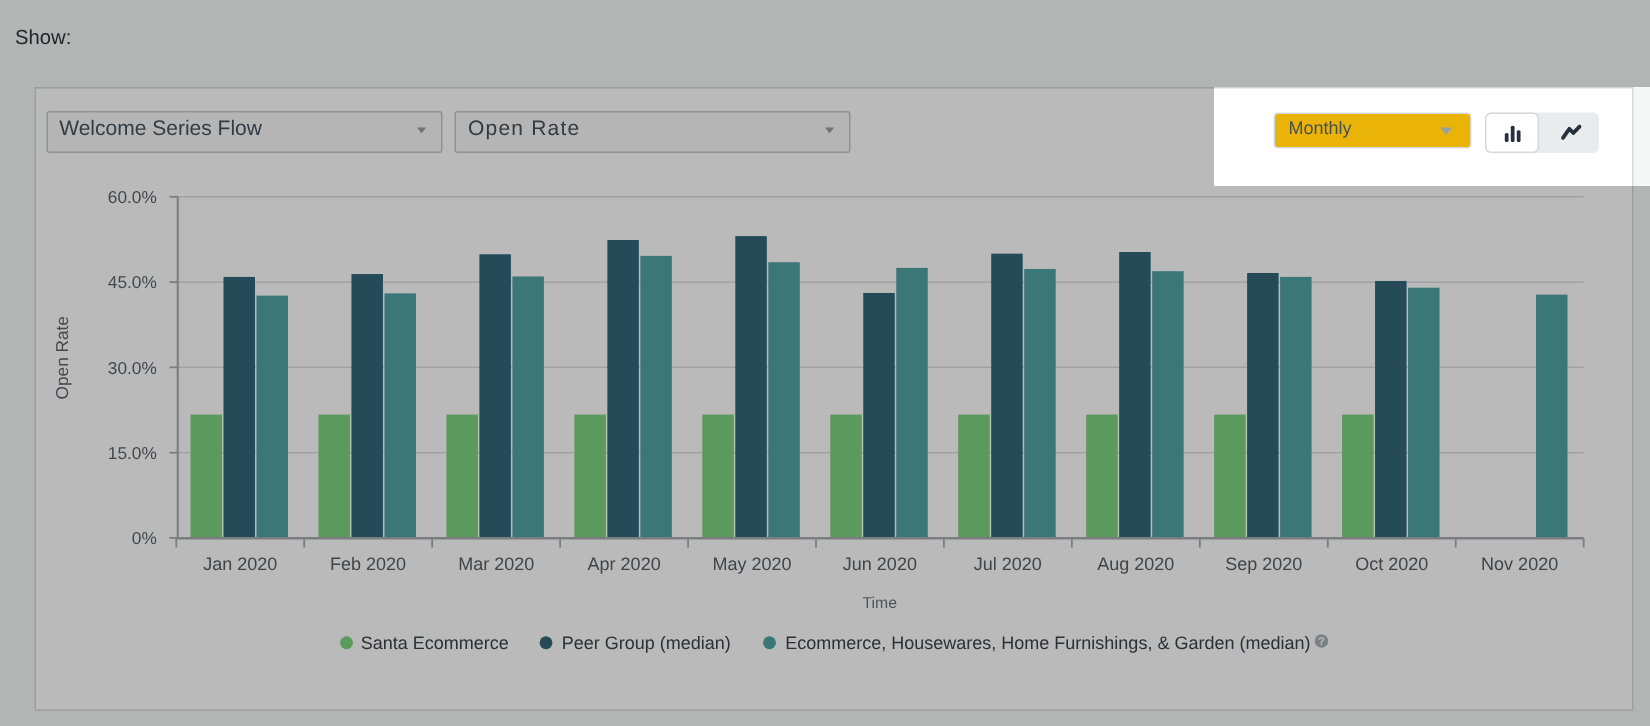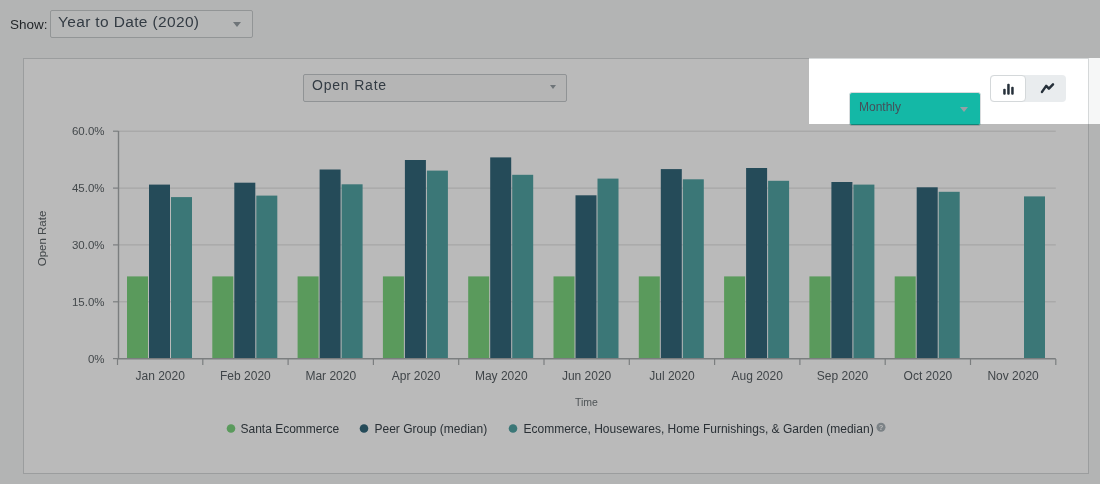--- a/index.html
+++ b/index.html
@@ -6,33 +6,33 @@
 body { font-family:"Liberation Sans", sans-serif; }
 #stage { position:relative; width:1100px; height:484px; background:#f6f7f7; overflow:hidden; }
 .dd { position:absolute; background:#f8f9f9; border:1px solid #c6cacd; border-radius:2px; color:#47525d; font-size:14px; display:flex; align-items:center; }
 .caret { position:absolute; top:50%; margin-top:-2.5px; width:0; height:0; border-left:4.5px solid transparent; border-right:4.5px solid transparent; border-top:5.5px solid #97a0a5; }
 </style>
 </head>
 <body>
 <div id="stage">
 
   <div style="position:absolute; left:10px; top:16.5px; font-size:13.5px; font-weight:normal; color:#303539;">Show:</div>
-  <div class="dd" style="left:49.5px; top:10px; width:203px; height:28px; background:#fafbfb; border-color:#c9ccce;">
-    <div style="padding-left:7.5px; font-size:15.5px; letter-spacing:0.35px; position:relative; top:-2px;">Year to Date (2020)</div>
-      <div class="caret" style="right:11px;"></div>
-  </div>
 
   <div style="position:absolute; left:23px; top:58px; width:1066px; height:415.5px; background:#ffffff; border:1px solid #d5d8d9;"></div>
 
+  <div class="dd" style="left:30.5px; top:74px; width:264px; height:27.5px;">
+    <div style="padding-left:8px; position:relative; top:-3px;">Welcome Series Flow</div>
+      <div class="caret" style="right:10px; border-left-width:3.8px; border-right-width:3.8px; border-top-width:4.8px;"></div>
+  </div>
   <div class="dd" style="left:302.5px; top:74px; width:264px; height:27.5px;">
     <div style="padding-left:8.5px; position:relative; top:-3px; letter-spacing:0.8px;">Open Rate</div>
       <div class="caret" style="right:10px; border-left-width:3.8px; border-right-width:3.8px; border-top-width:4.8px;"></div>
   </div>
 
-  <div class="dd" style="left:849px; top:92px; width:132px; height:34px; background:#14b8a6; border-color:#d8dbdd; border-radius:3px;">
+  <div class="dd" style="left:849px; top:75px; width:132px; height:24px; background:#eab308; border-color:#d8dbdd; border-radius:3px;">
     <div style="padding-left:9px; font-size:12px; color:#454f59; position:relative; top:-2px;">Monthly</div>
       <div class="caret" style="right:12px;"></div>
   </div>
 
   <div style="position:absolute; left:989.5px; top:75px; width:76px; height:26.5px; background:#e9ecee; border-radius:4px;"></div>
   <div style="position:absolute; left:989.5px; top:75px; width:36.5px; height:26.5px; background:#ffffff; border:1px solid #d4d8da; border-radius:4px;"></div>
   <svg style="position:absolute; left:989.5px; top:75px;" width="76" height="27" viewBox="0 0 76 27">
     <g fill="#26303a">
       <rect x="13.2" y="13.7" width="2.5" height="6" rx="1"></rect>
       <rect x="17.2" y="8.8" width="2.5" height="10.9" rx="1"></rect>

